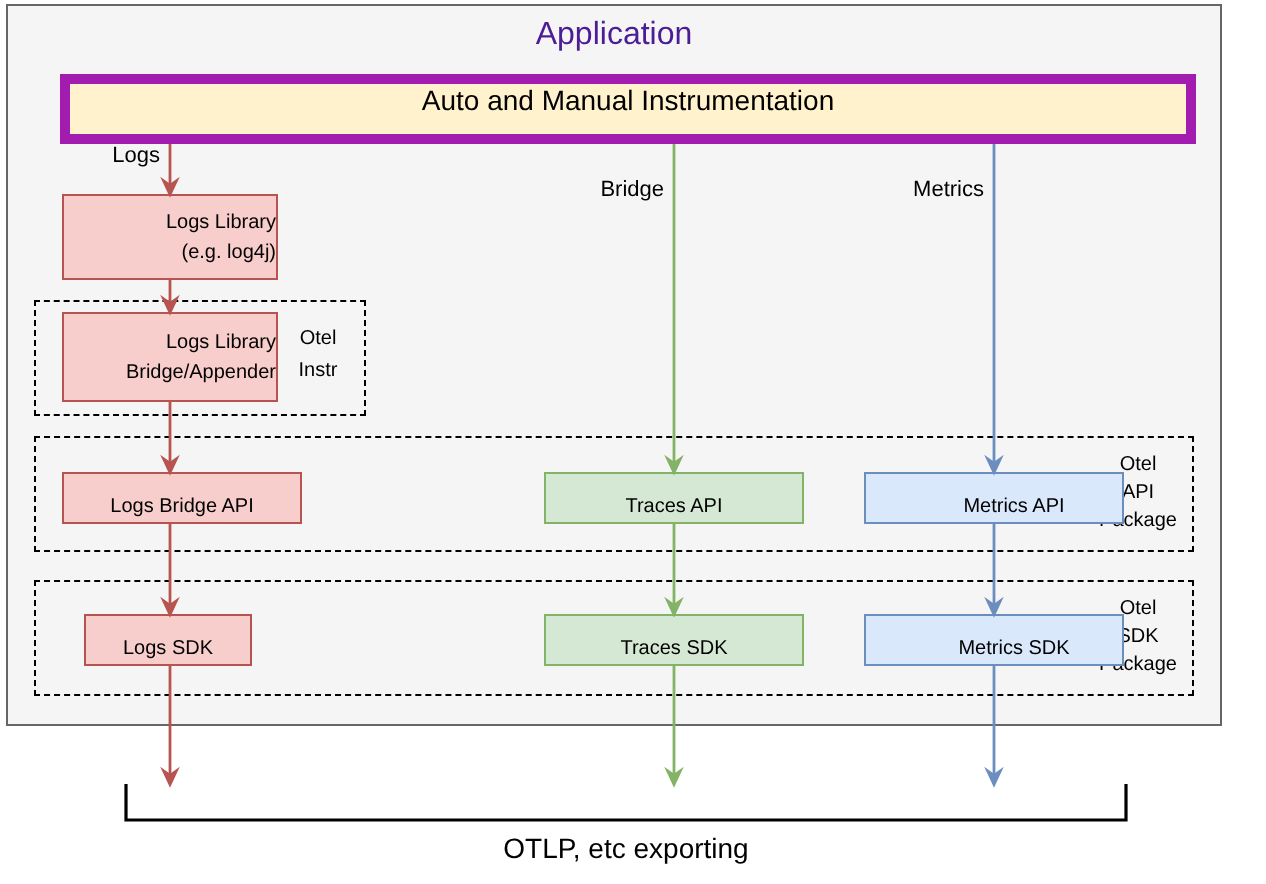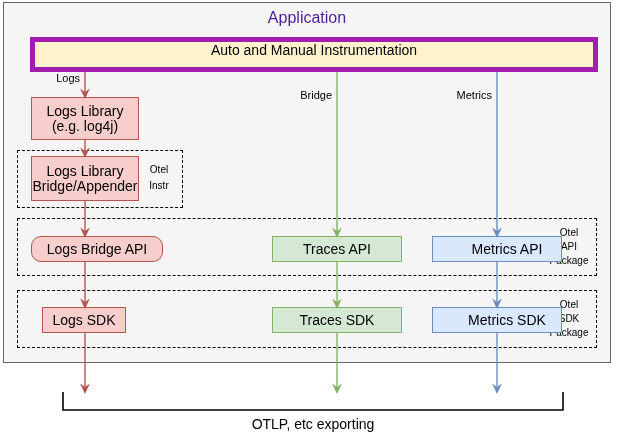--- a/index.html
+++ b/index.html
@@ -47,24 +47,24 @@
     border: 5px solid #a21caf;
     display: flex;
     align-items: flex-start;
     justify-content: center;
     font-size: 14px;
   }
 
   
   .node {
     display: flex;
-    align-items: center;
+    align-items: flex-end;
     justify-content: center;
     text-align: center;
-    font-size: 14px;
+    font-size: 10px;
     line-height: 15px;
     border-width: 1px;
     border-style: solid;
   }
   .node-red   { background: #f8cecc; border-color: #b85450; }
   .node-green { background: #d5e8d4; border-color: #82b366; }
   .node-blue  { background: #dae8fc; border-color: #6c8ebf; padding-left: 20px; }
 
   
   .group-box {
@@ -131,21 +131,21 @@
   <div class="abs node node-red" style="left:31px; top:156px; width:108px; height:45px; flex-direction:column;">
     <span>Logs Library</span>
     <span>Bridge/Appender</span>
   </div>
 
   <div class="abs group-box" style="left:17px; top:218px; width:580px; height:58px;"></div>
   <div class="group-label" style="left:545px; top:226px; width:48px; text-align:center;">Otel</div>
   <div class="group-label" style="left:545px; top:240px; width:48px; text-align:center;">API</div>
   <div class="group-label" style="left:542px; top:254px; width:54px; text-align:center;">Package</div>
 
-  <div class="abs node node-red" style="left:31px; top:236px; width:132px; height:26px;border-radius:10px;">
+  <div class="abs node node-red" style="left:31px; top:236px; width:120px; height:26px;">
     <span>Logs Bridge API</span>
   </div>
   <div class="abs node node-green" style="left:272px; top:236px; width:130px; height:26px;">
     <span>Traces API</span>
   </div>
   <div class="abs node node-blue" style="left:432px; top:236px; width:130px; height:26px;">
     <span>Metrics API</span>
   </div>
 
   <div class="abs group-box" style="left:17px; top:290px; width:580px; height:58px;"></div>

